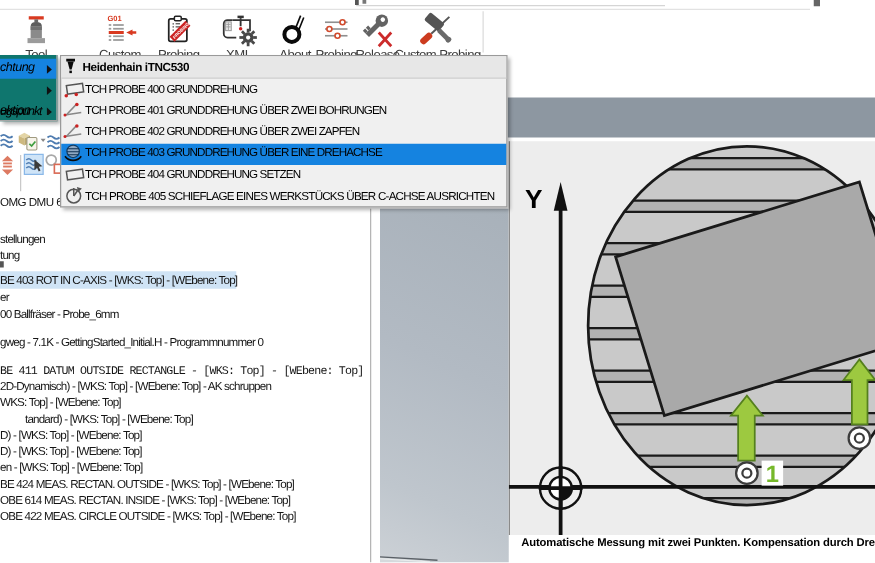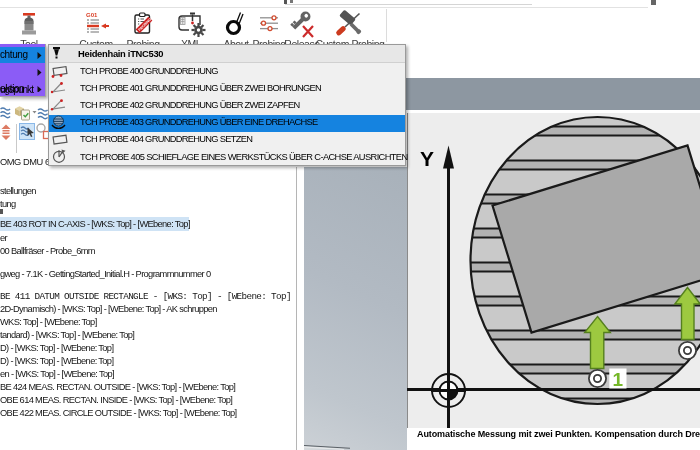--- a/index.html
+++ b/index.html
@@ -1,21 +1,21 @@
 <!DOCTYPE html>
 <html><head>
 <meta charset="utf-8">
 <style>
   html,body{margin:0;padding:0;}
   body{width:700px;height:450px;position:relative;overflow:hidden;background:#fff;
        font-family:"Liberation Sans",sans-serif;}
   .abs{position:absolute;}
   .lbl{position:absolute;font-size:10.5px;letter-spacing:-0.45px;color:#3c3c3c;white-space:nowrap;}
   .tree{position:absolute;font-size:9.3px;letter-spacing:-0.65px;color:#151515;white-space:nowrap;left:0;}
-  .mrow{position:absolute;left:60px;width:424px;height:17.2px;font-size:9.3px;
+  .mrow{position:absolute;left:48px;width:424px;height:17.2px;font-size:9.3px;
         letter-spacing:-0.7px;color:#000;white-space:nowrap;line-height:17.2px;}
   .mrow span{position:absolute;left:20px;top:0;}
 </style>
 </head>
 <body>
 
 <div class="abs" style="left:285px;top:4px;width:247px;height:1px;background:#d5d5d5;"></div>
 <div class="abs" style="left:284px;top:0;width:3px;height:4px;background:#555;"></div>
 <div class="abs" style="left:290px;top:0;width:3px;height:3px;background:#777;"></div>
 <div class="abs" style="left:651px;top:0;width:5px;height:5px;background:#666;"></div>
@@ -192,21 +192,21 @@
 <div class="tree" style="top:186px;">stellungen</div>
 <div class="tree" style="top:199px;">tung</div>
 <div class="abs" style="left:0;top:209px;width:3px;height:5px;background:#555;"></div>
 <div class="tree" style="top:219px;">BE 403 ROT IN C-AXIS - [WKS: Top] - [WEbene: Top]</div>
 <div class="tree" style="top:233px;">er</div>
 <div class="tree" style="top:246px;">00 Ballfräser - Probe_6mm</div>
 <div class="tree" style="top:268.5px;">gweg - 7.1K - GettingStarted_Initial.H - Programmnummer 0</div>
 <div class="tree" style="top:291px;font-family:Liberation Mono, monospace;">BE 411 DATUM OUTSIDE RECTANGLE - [WKS: Top] - [WEbene: Top]</div>
 <div class="tree" style="top:304px;">2D-Dynamisch) - [WKS: Top] - [WEbene: Top] - AK schruppen</div>
 <div class="tree" style="top:317px;">WKS: Top] - [WEbene: Top]</div>
-<div class="tree" style="top:330px;">tandard) - [WKS: Top] - [WEbene: Top]</div>
+<div class="tree" style="top:330px;padding-left:20px;">tandard) - [WKS: Top] - [WEbene: Top]</div>
 <div class="tree" style="top:343px;">D) - [WKS: Top] - [WEbene: Top]</div>
 <div class="tree" style="top:356px;">D) - [WKS: Top] - [WEbene: Top]</div>
 <div class="tree" style="top:369px;">en - [WKS: Top] - [WEbene: Top]</div>
 <div class="tree" style="top:382px;">BE 424 MEAS. RECTAN. OUTSIDE - [WKS: Top] - [WEbene: Top]</div>
 <div class="tree" style="top:395px;">OBE 614 MEAS. RECTAN. INSIDE - [WKS: Top] - [WEbene: Top]</div>
 <div class="tree" style="top:408px;">OBE 422 MEAS. CIRCLE OUTSIDE - [WKS: Top] - [WEbene: Top]</div>
 
 <div class="abs" style="left:296px;top:167px;width:1px;height:283px;background:#b5b5b5;"></div>
 
 <div class="abs" style="left:303.5px;top:167px;width:103.5px;height:283px;
@@ -286,22 +286,22 @@
     <circle cx="280.5" cy="237.5" r="8.6" stroke-width="1.8"></circle>
     <circle cx="280.5" cy="237.5" r="3.6" stroke-width="1.8"></circle>
   </g>
 
   <rect x="202.3" y="255.5" width="17.2" height="20" fill="#fff"></rect>
   <text x="210.9" y="272.5" font-size="19" font-weight="bold" fill="#76b82a" text-anchor="middle">1</text>
 </svg>
 
 <div class="abs" style="left:417px;top:429px;width:283px;overflow:hidden;font-size:9px;font-weight:bold;letter-spacing:-0.1px;color:#000;white-space:nowrap;">Automatische Messung mit zwei Punkten. Kompensation durch Drehung des Koordinatensystems</div>
 
-<div class="abs" style="left:0;top:44.3px;width:45px;height:51.5px;background:#8b5cf6;
-     border-right:1px solid #a6a6a6;border-bottom:1px solid #a6a6a6;box-shadow:2px 2px 3px rgba(0,0,0,0.3);z-index:20;">
+<div class="abs" style="left:0;top:44.3px;width:45px;height:51.5px;background:#0f766e;
+     border-right:1px solid #a6a6a6;border-bottom:1px solid #a6a6a6;box-shadow:2px 2px 3px rgba(0,0,0,0.3);z-index:20;font-style:italic;">
   <div style="position:absolute;left:0;top:2.5px;width:45px;height:16.5px;background:#1583e0;"></div>
   <div style="position:absolute;left:0;top:5px;font-size:10px;letter-spacing:-0.4px;color:#000;">chtung</div>
   <div style="position:absolute;left:0;top:40px;font-size:10px;letter-spacing:-0.95px;color:#000;">ugspunkt</div>
   <div style="position:absolute;left:0;top:39px;font-size:10px;letter-spacing:-0.4px;color:#000;">ektion</div>
   <svg style="position:absolute;left:37px;top:6px;" width="6" height="42" viewBox="0 0 6 42">
     <path d="M0.5 2 L4.5 5.5 L0.5 9 Z" fill="#111"></path>
     <path d="M0.5 19 L4.5 22.5 L0.5 26 Z" fill="#111"></path>
     <path d="M0.5 36 L4.5 39.5 L0.5 43 Z" fill="#111"></path>
   </svg>
 </div>

